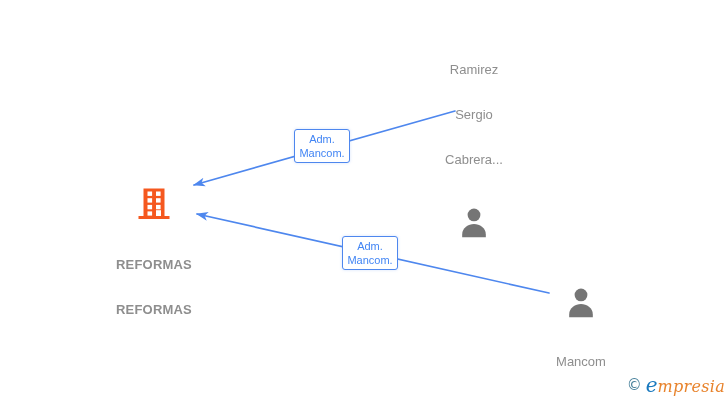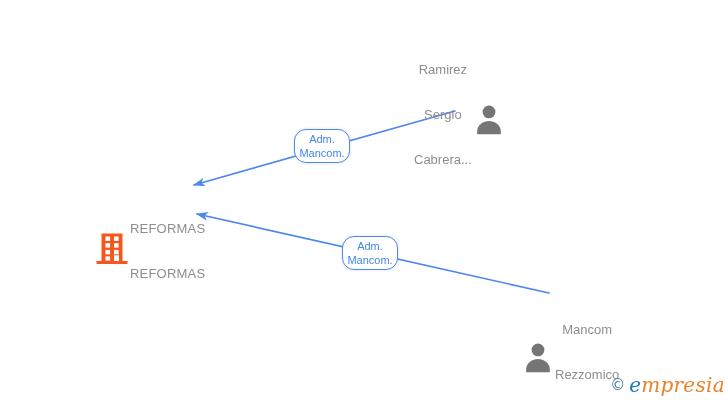--- a/index.html
+++ b/index.html
@@ -18,41 +18,41 @@
   svg.edges {
     position: absolute;
     left: 0; top: 0;
     width: 728px; height: 400px;
     z-index: 1;
   }
   .node {
     position: absolute;
     z-index: 2;
     display: flex;
-    flex-direction: row;
+    flex-direction: column;
     align-items: center;
     cursor: pointer;
   }
   .node .icon-wrap { line-height: 0; }
   .name {
     color: #8e8e8e;
     font-size: 13px;
     line-height: 15px;
     text-align: center;
     white-space: pre-wrap;
   }
   .name span { display: block; }
-  .company-name { font-weight: 400; letter-spacing: 0.2px; text-align: right; }
+  .company-name { font-weight: 700; letter-spacing: 0.2px; text-align: right; }
   .edge-label {
     position: absolute;
     z-index: 3;
     box-sizing: border-box;
     background: #ffffff;
     border: 1.5px solid #4e87ee;
-    border-radius: 12px;
+    border-radius: 3px;
     box-shadow: 0 0 3px rgba(78,135,238,0.25);
     color: #4285f4;
     font-size: 11px;
     line-height: 14px;
     text-align: center;
     padding-top: 2px;
     cursor: default;
   }
   .edge-label span { display: block; }
   .watermark {
@@ -72,21 +72,21 @@
   .watermark .brand-e {
     color: #1878be;
     font-family: "DejaVu Serif", serif;
     font-style: italic;
     font-size: 20px;
   }
   .watermark .brand-rest {
     color: #e8832c;
     font-family: "DejaVu Serif", serif;
     font-style: italic;
-    font-size: 20px;
+    font-size: 16px;
     letter-spacing: 0.3px;
   }
 </style>
 </head>
 <body>
 
 <div class="canvas">
 
   <svg class="edges">
     <defs>

